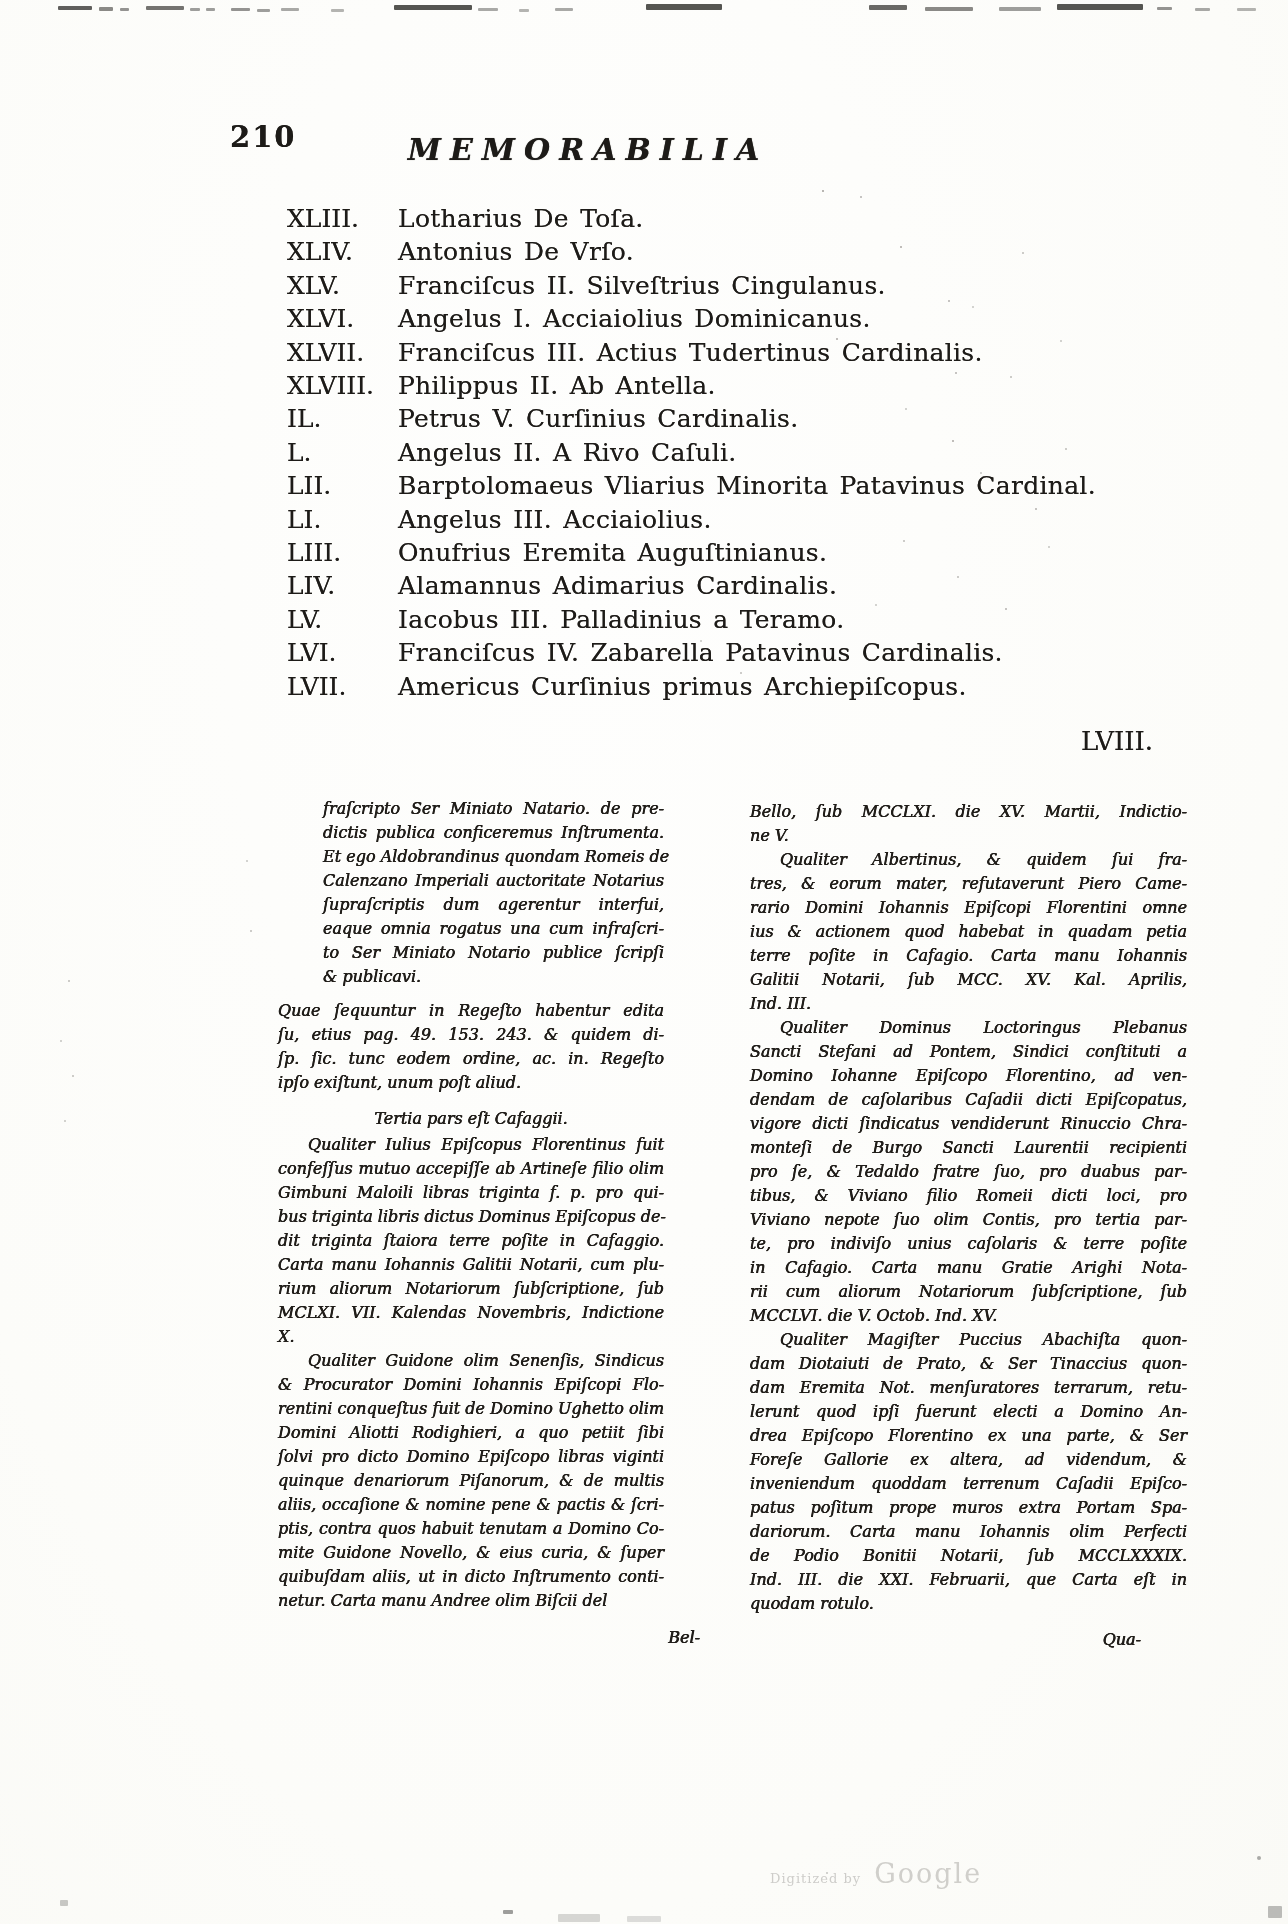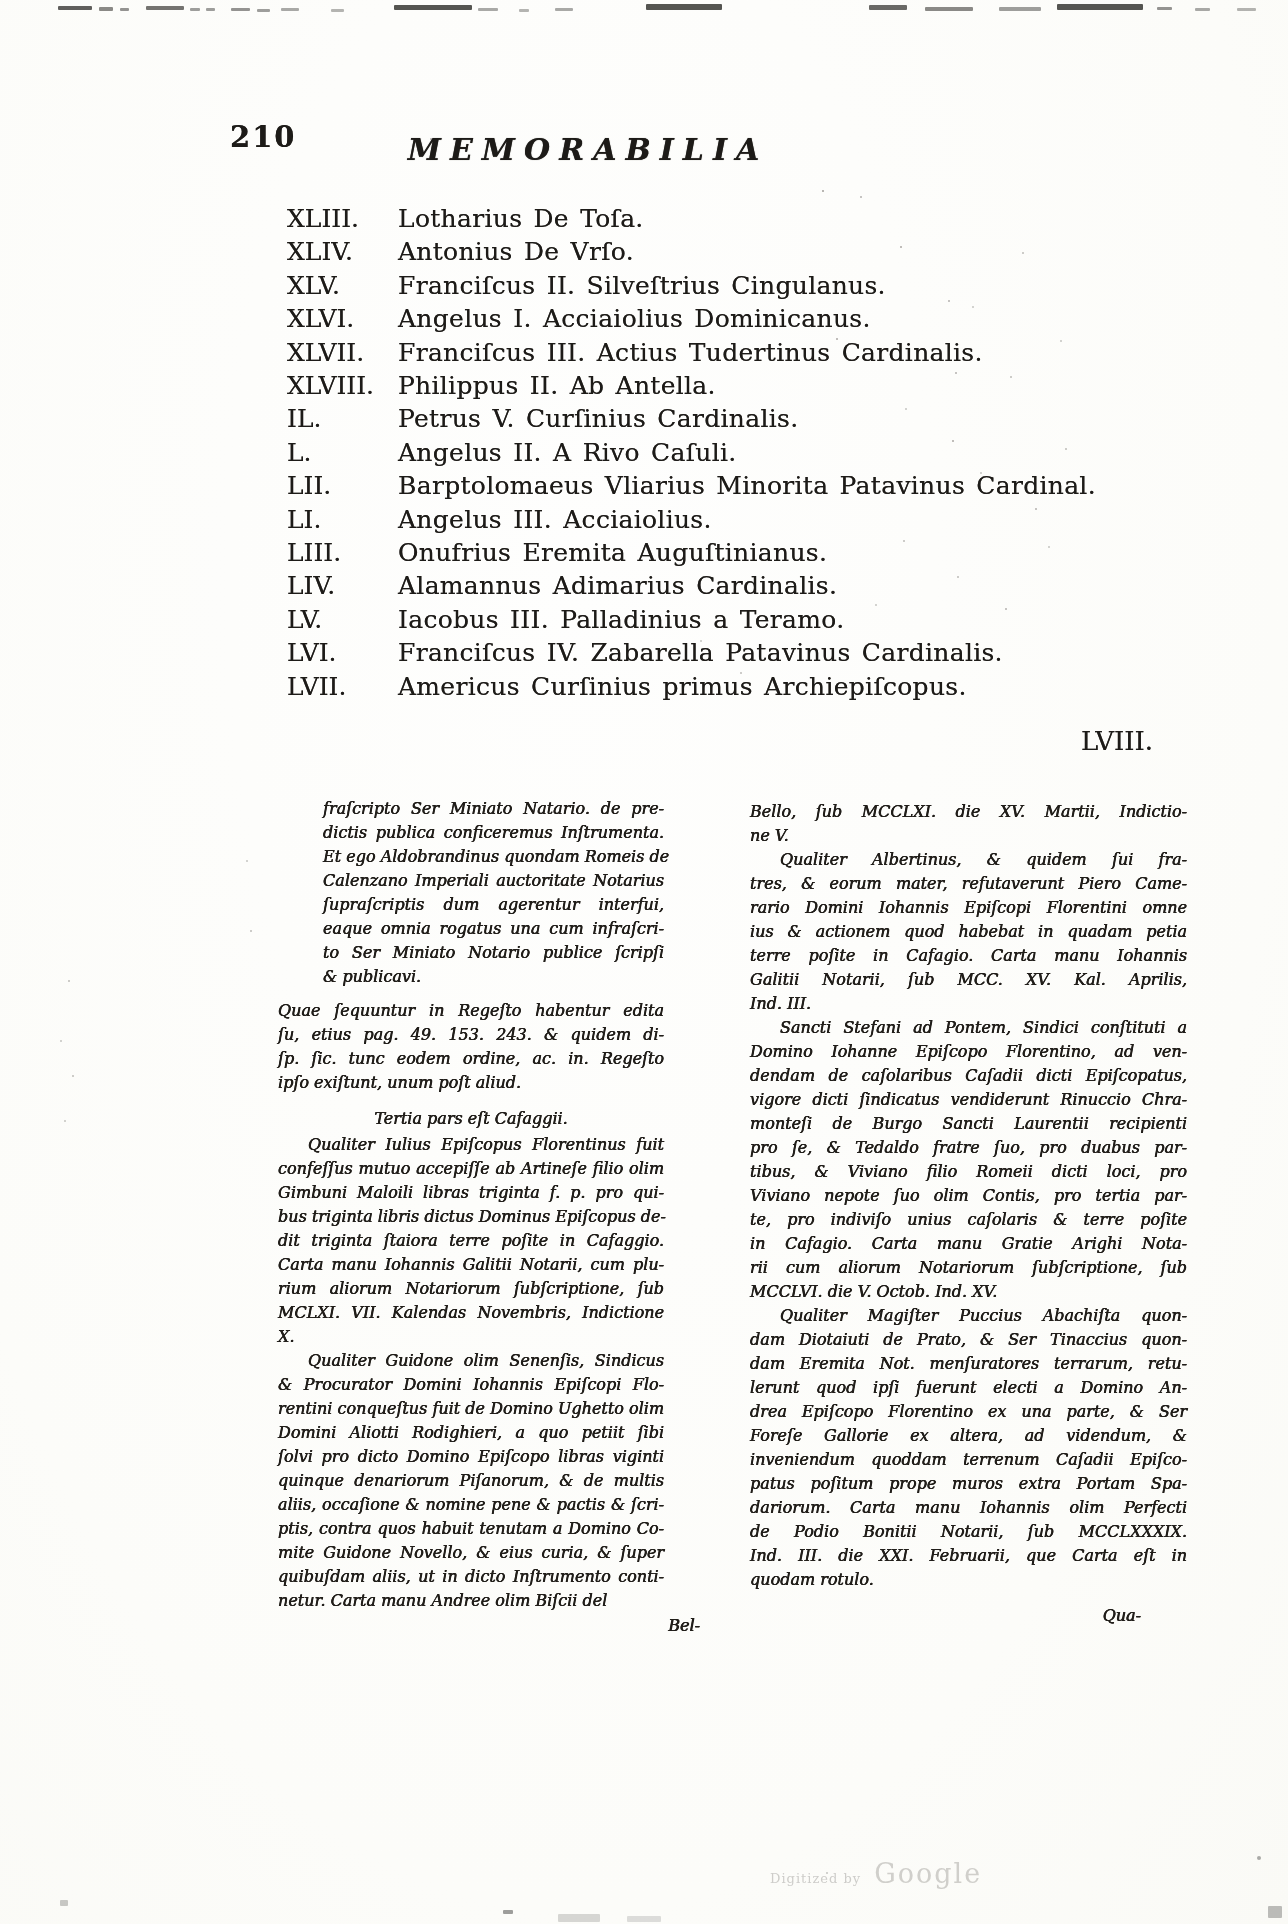--- a/index.html
+++ b/index.html
@@ -61,21 +61,21 @@
   }
   .line.end{text-align-last:left;}
   .para{margin:0;}
   .para.gap{margin-top:10px;}
   .para.block{margin-left:45px;}
   .para.indent .line:first-child{text-indent:30px;}
   .para.heading{margin:12px 0 2px;}
   .para.heading .line{text-align-last:center;text-indent:0;}
   .catchword{text-align:right;text-align-last:right;white-space:nowrap;
     text-shadow:.4px 0 currentColor,-.2px 0 currentColor;}
-  .col-left .catchword{margin-right:-36px;margin-top:1px;}
+  .col-left .catchword{margin-right:-36px;margin-top:13px;}
   .col-right .catchword{margin-top:12px;padding-right:46px;}
   .watermark{position:absolute;left:770px;top:1858px;filter:blur(.7px);opacity:.85;white-space:nowrap;}
   .wm-small{font-size:13px;color:#c6c5c2;letter-spacing:1px;}
   .wm-google{font-size:27px;color:#c9c8c4;letter-spacing:2px;margin-left:8px;}
 </style>
 </head>
 <body>
 
 <div class="page">
 
@@ -243,20 +243,21 @@
         <div class="para indent">
           <div class="line">Qualiter Albertinus, &amp; quidem ſui fra-</div>
           <div class="line">tres, &amp; eorum mater, refutaverunt Piero Came-</div>
           <div class="line">rario Domini Iohannis Epiſcopi Florentini omne</div>
           <div class="line">ius &amp; actionem quod habebat in quadam petia</div>
           <div class="line">terre poſite in Cafagio. Carta manu Iohannis</div>
           <div class="line">Galitii Notarii, ſub MCC. XV. Kal. Aprilis,</div>
           <div class="line end">Ind. III.</div>
         </div>
         <div class="para indent">
+          <div class="line">Qualiter Dominus Loctoringus Plebanus</div>
           <div class="line">Sancti Stefani ad Pontem, Sindici conſtituti a</div>
           <div class="line">Domino Iohanne Epiſcopo Florentino, ad ven-</div>
           <div class="line">dendam de caſolaribus Caſadii dicti Epiſcopatus,</div>
           <div class="line">vigore dicti ſindicatus vendiderunt Rinuccio Chra-</div>
           <div class="line">monteſi de Burgo Sancti Laurentii recipienti</div>
           <div class="line">pro ſe, &amp; Tedaldo fratre ſuo, pro duabus par-</div>
           <div class="line">tibus, &amp; Viviano filio Romeii dicti loci, pro</div>
           <div class="line">Viviano nepote ſuo olim Contis, pro tertia par-</div>
           <div class="line">te, pro indiviſo unius caſolaris &amp; terre poſite</div>
           <div class="line">in Cafagio. Carta manu Gratie Arighi Nota-</div>

